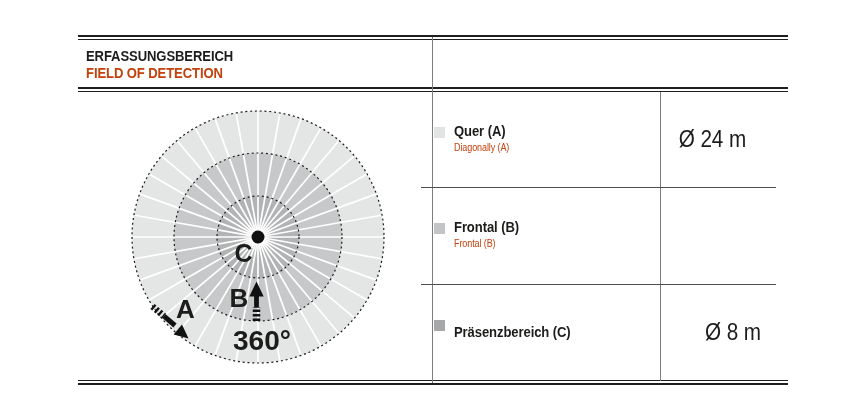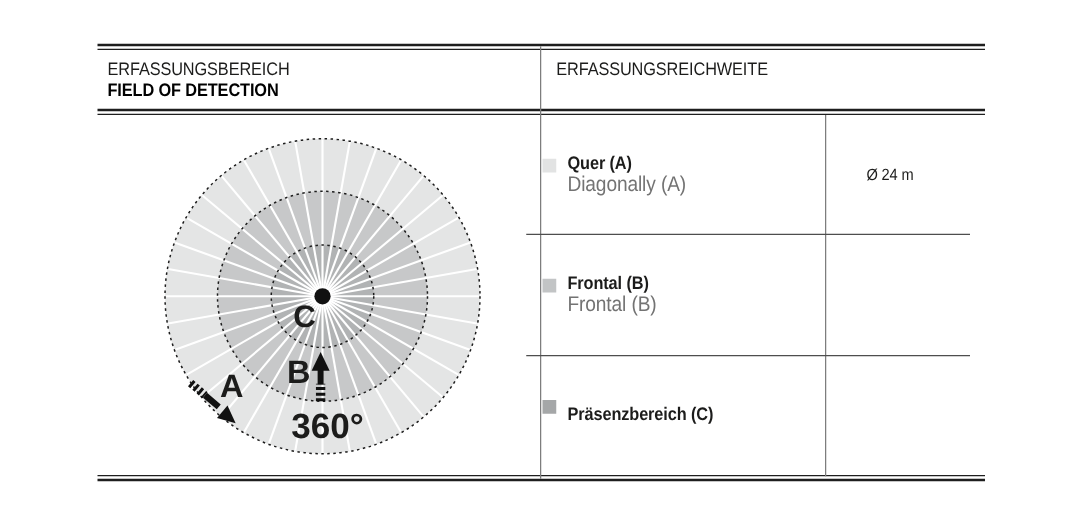--- a/index.html
+++ b/index.html
@@ -19,54 +19,53 @@
   .vdiv-panel{position:absolute;left:354px;top:2px;bottom:2px;width:1px;background:#7d7d7d;}
   .vdiv-col{position:absolute;left:582px;top:57px;bottom:4px;width:1px;background:#7d7d7d;}
 
   
   .cx{display:inline-block;transform:scaleX(.9);transform-origin:0 50%;white-space:nowrap;letter-spacing:-.1px;}
   .cxc{display:inline-block;transform:scaleX(.9);transform-origin:50% 50%;white-space:nowrap;letter-spacing:-.1px;}
 
   .hdr{position:absolute;top:13px;line-height:17px;}
   .hdr-left{left:8px;}
   .hdr-right{left:367px;}
-  .hdr-title{font-size:14.5px;font-weight:normal;color:#1c1c1b;}
-  .hdr-sub{font-size:14.5px;font-weight:bold;color:#000000;}
+  .hdr-title{font-size:14.5px;font-weight:bold;color:#1c1c1b;}
+  .hdr-sub{font-size:14.5px;font-weight:bold;color:#c2410c;}
 
   
   .rows{position:absolute;left:343px;top:57px;width:355px;bottom:5px;display:flex;flex-direction:column;}
   .trow{flex:1 1 0;display:flex;align-items:stretch;border-bottom:1px solid #4e4e4e;}
   .trow:last-child{border-bottom:none;gap:43px;}
   .label-cell{width:227px;box-sizing:border-box;padding-left:13px;display:flex;align-items:center;}
   .swatch{width:11px;height:11px;flex:0 0 11px;transform:translateY(-7px);}
   .label-text{margin-left:9px;line-height:15.5px;}
   .lbl-de{font-size:14.5px;font-weight:bold;color:#1c1c1b;}
-  .lbl-en{font-size:17px;font-weight:normal;color:#737373;}
-  .value-cell{flex:1;display:flex;align-items:center;justify-content:center;font-size:13px;font-weight:normal;color:#1c1c1b;}
+  .lbl-en{font-size:10px;font-weight:normal;color:#c2410c;}
+  .value-cell{flex:1;display:flex;align-items:center;justify-content:center;font-size:23px;font-weight:normal;color:#1c1c1b;}
 
   .diagram{position:absolute;left:0;top:57px;}
   .dlabel{font-family:"Liberation Sans", sans-serif;font-weight:bold;fill:#1c1c1b;}
 </style>
 </head>
 <body>
 
 <div class="sheet">
 
   <div class="rule rule-top"></div>
   <div class="rule rule-header"></div>
   <div class="rule rule-bottom"></div>
   <div class="vdiv-panel"></div>
   <div class="vdiv-col"></div>
 
   <div class="hdr hdr-left">
     <div class="hdr-title"><span class="cx">ERFASSUNGSBEREICH</span></div>
     <div class="hdr-sub"><span class="cx">FIELD OF DETECTION</span></div>
   </div>
   <div class="hdr hdr-right">
-    <div class="hdr-title"><span class="cx">ERFASSUNGSREICHWEITE</span></div>
   </div>
 
   <svg class="diagram" width="354" height="288" viewBox="0 0 354 288" xmlns="http://www.w3.org/2000/svg">
 
     <circle cx="180" cy="145" r="126" stroke="none" fill="#e4e5e5"></circle>
     <circle cx="180" cy="145" r="84" stroke="none" fill="#c7c8c9"></circle>
     <circle cx="180" cy="145" r="41" stroke="none" fill="#b1b3b4"></circle>
 
     <g>
         <line x1="180" y1="145" x2="180.00" y2="19.60" stroke="#ffffff" stroke-width="1.7"></line>
@@ -156,16 +155,19 @@
       </div>
     </div>
 
     <div class="trow">
       <div class="label-cell">
         <div class="swatch" style="background-color: rgb(165, 167, 168);"></div>
         <div class="label-text">
           <div class="lbl-de"><span class="cx">Präsenzbereich (C)</span></div>
         </div>
       </div>
+      <div class="value-cell">
+        <span class="cxc">Ø 8 m</span>
+      </div>
     </div>
 
   </div>
 </div>
 
 </body></html>

